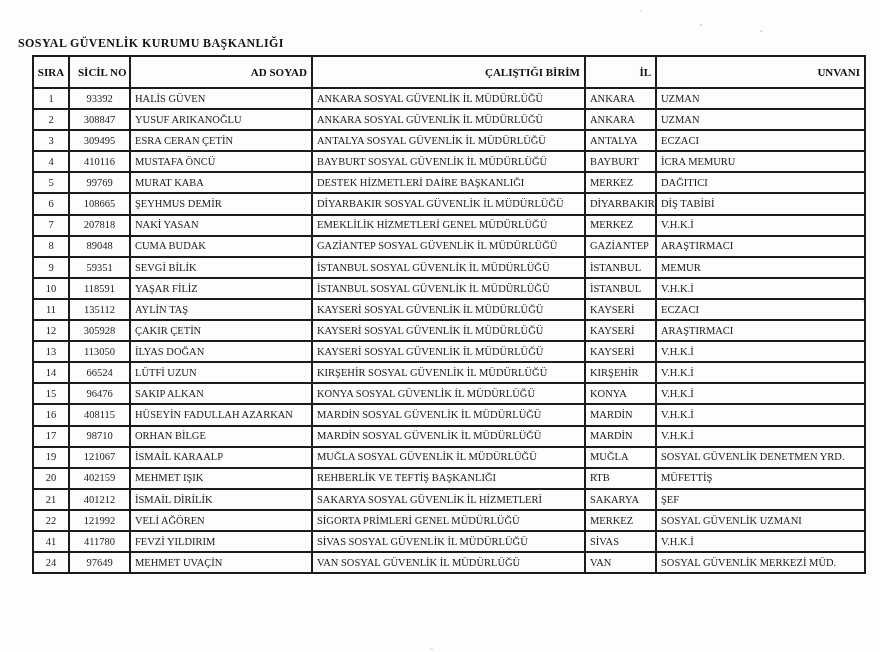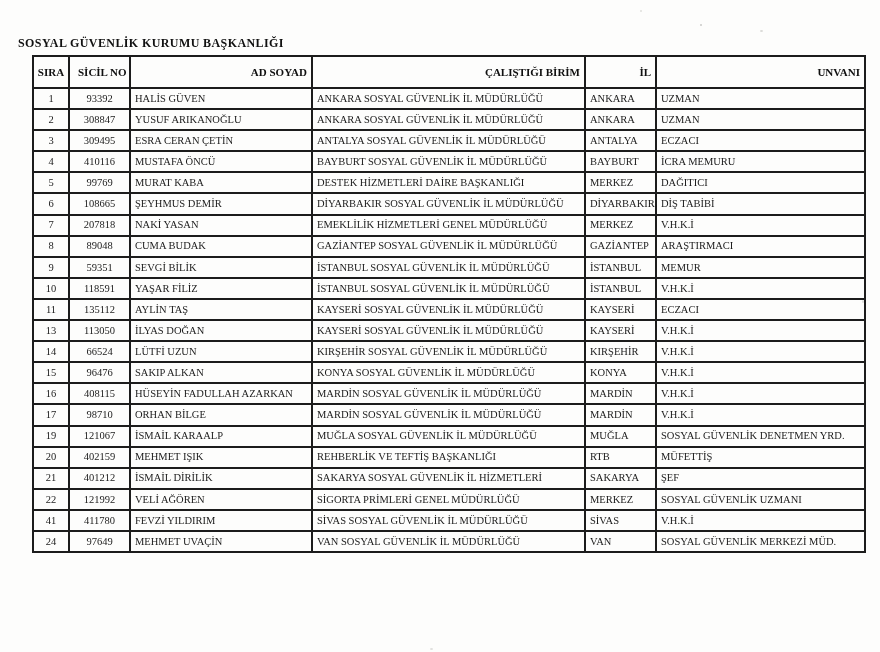--- a/index.html
+++ b/index.html
@@ -186,20 +186,28 @@
         </tr>
         <tr>
           <td class="c-sira">11</td>
           <td class="c-sicil">135112</td>
           <td>AYLİN TAŞ</td>
           <td>KAYSERİ SOSYAL GÜVENLİK İL MÜDÜRLÜĞÜ</td>
           <td>KAYSERİ</td>
           <td>ECZACI</td>
         </tr>
         <tr>
+          <td class="c-sira">12</td>
+          <td class="c-sicil">305928</td>
+          <td>ÇAKIR ÇETİN</td>
+          <td>KAYSERİ SOSYAL GÜVENLİK İL MÜDÜRLÜĞÜ</td>
+          <td>KAYSERİ</td>
+          <td>ARAŞTIRMACI</td>
+        </tr>
+        <tr>
           <td class="c-sira">13</td>
           <td class="c-sicil">113050</td>
           <td>İLYAS DOĞAN</td>
           <td>KAYSERİ SOSYAL GÜVENLİK İL MÜDÜRLÜĞÜ</td>
           <td>KAYSERİ</td>
           <td>V.H.K.İ</td>
         </tr>
         <tr>
           <td class="c-sira">14</td>
           <td class="c-sicil">66524</td>

